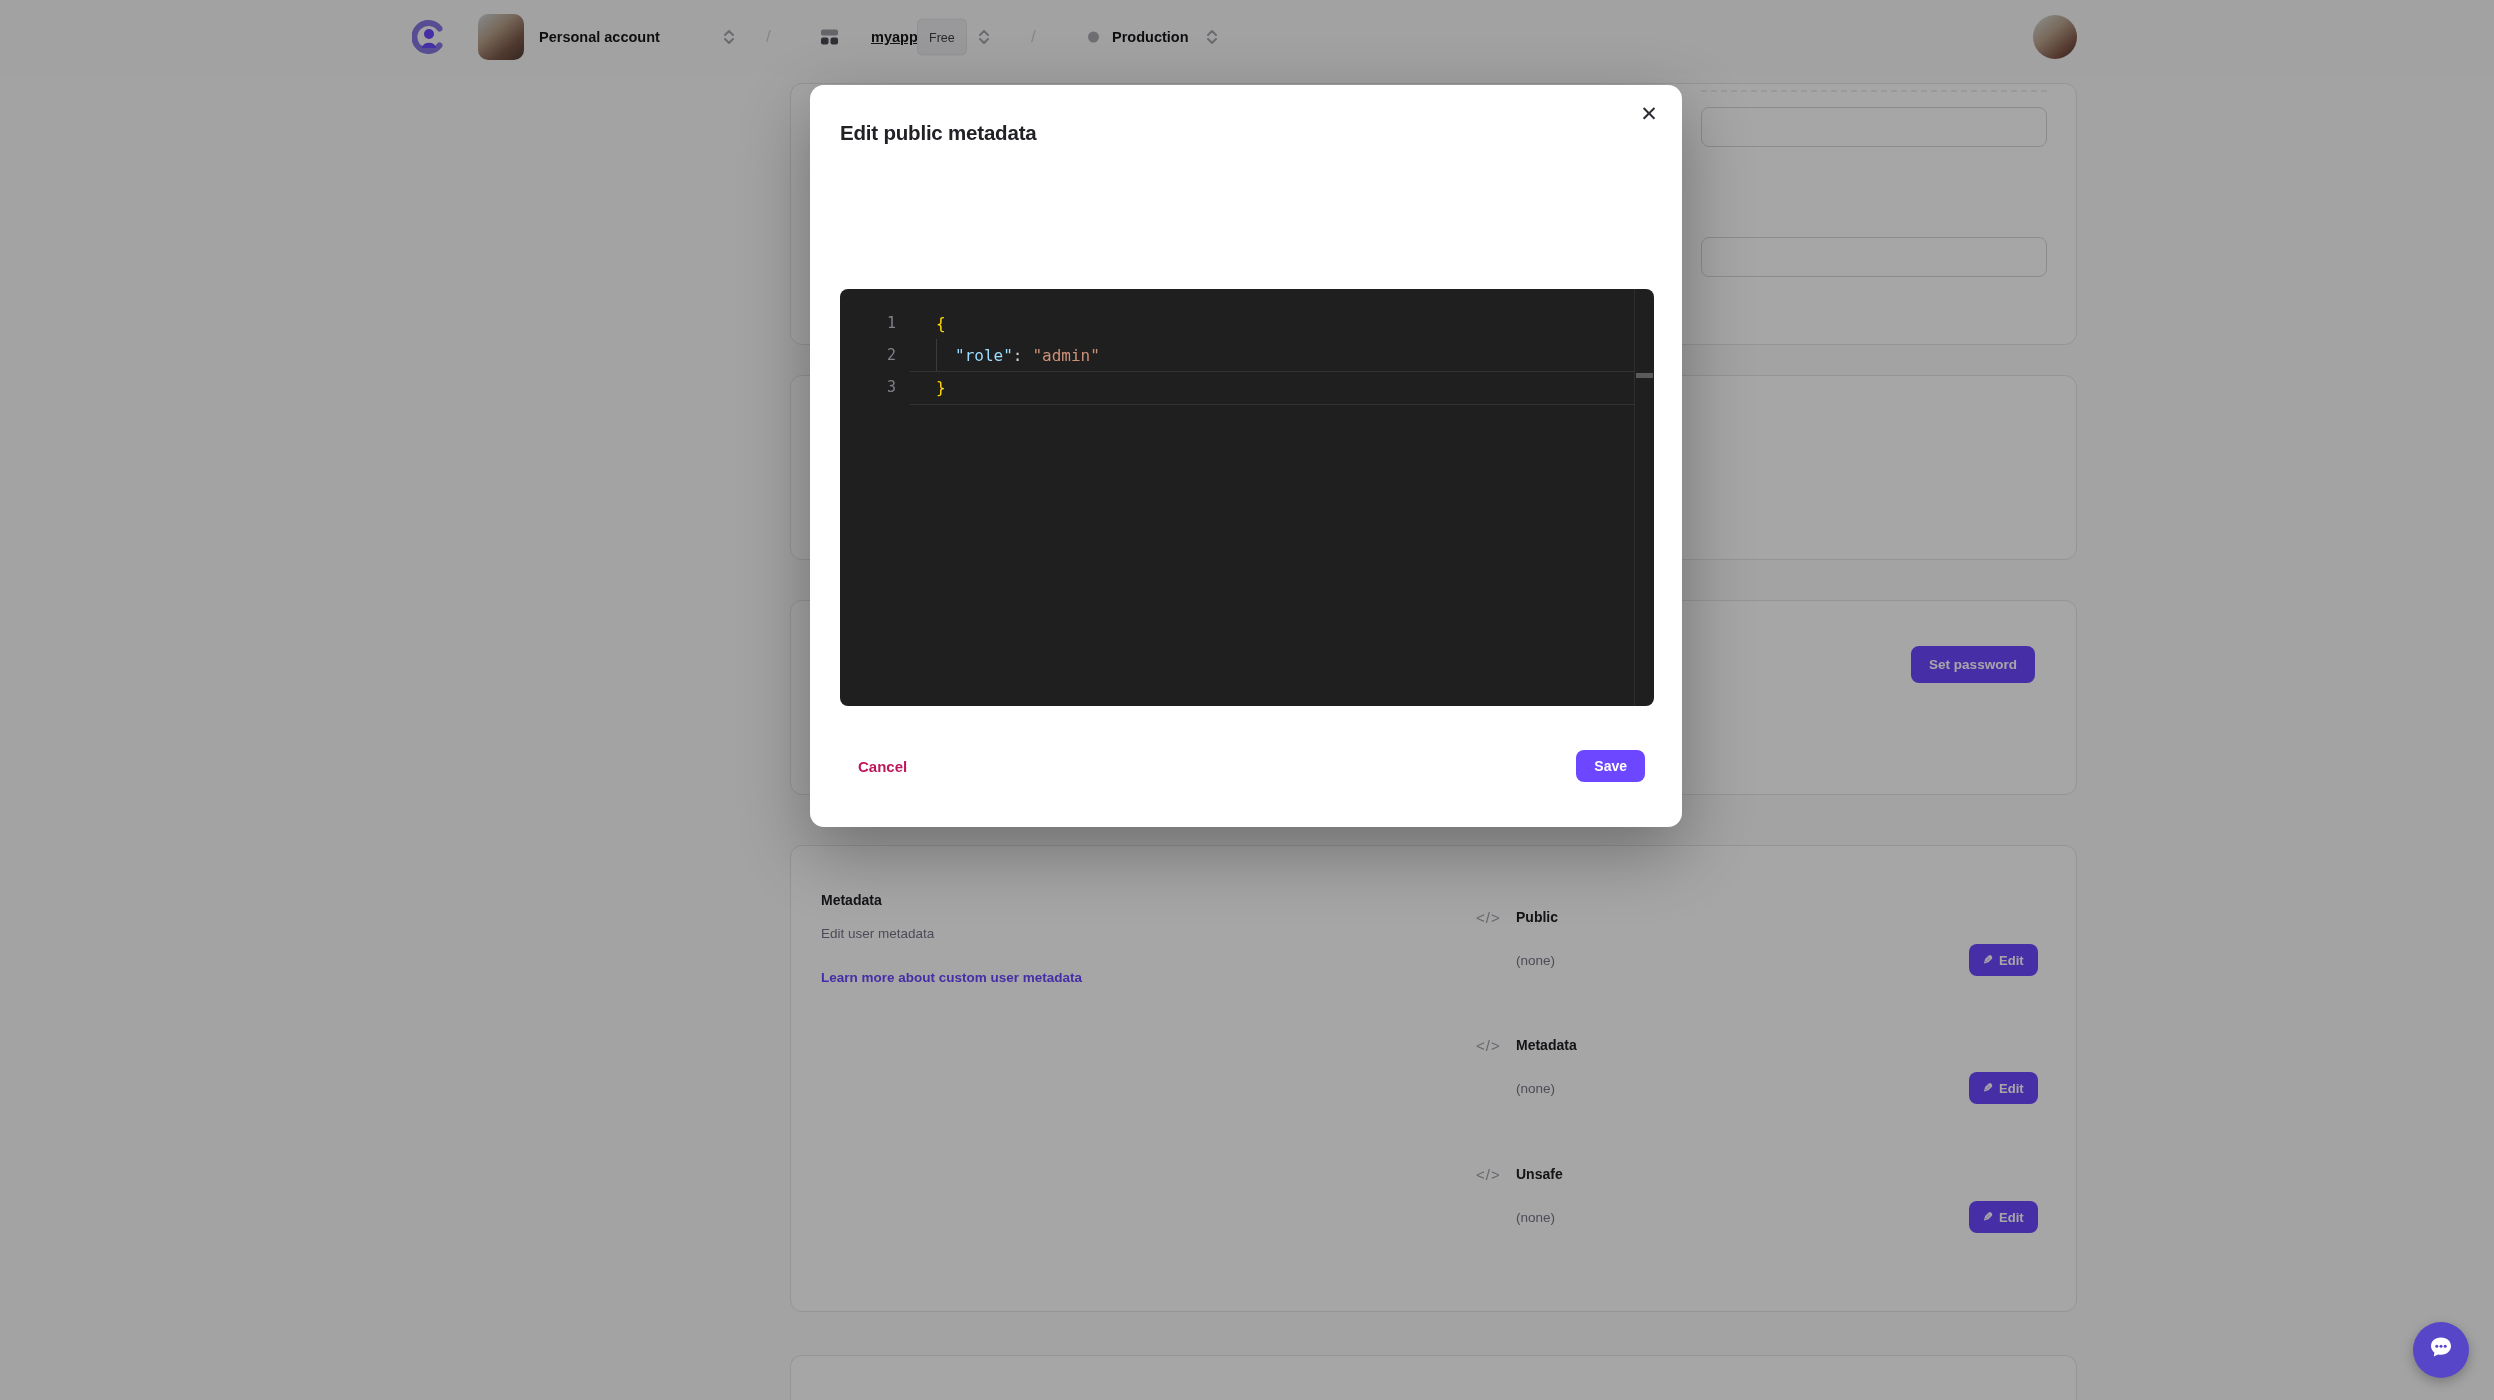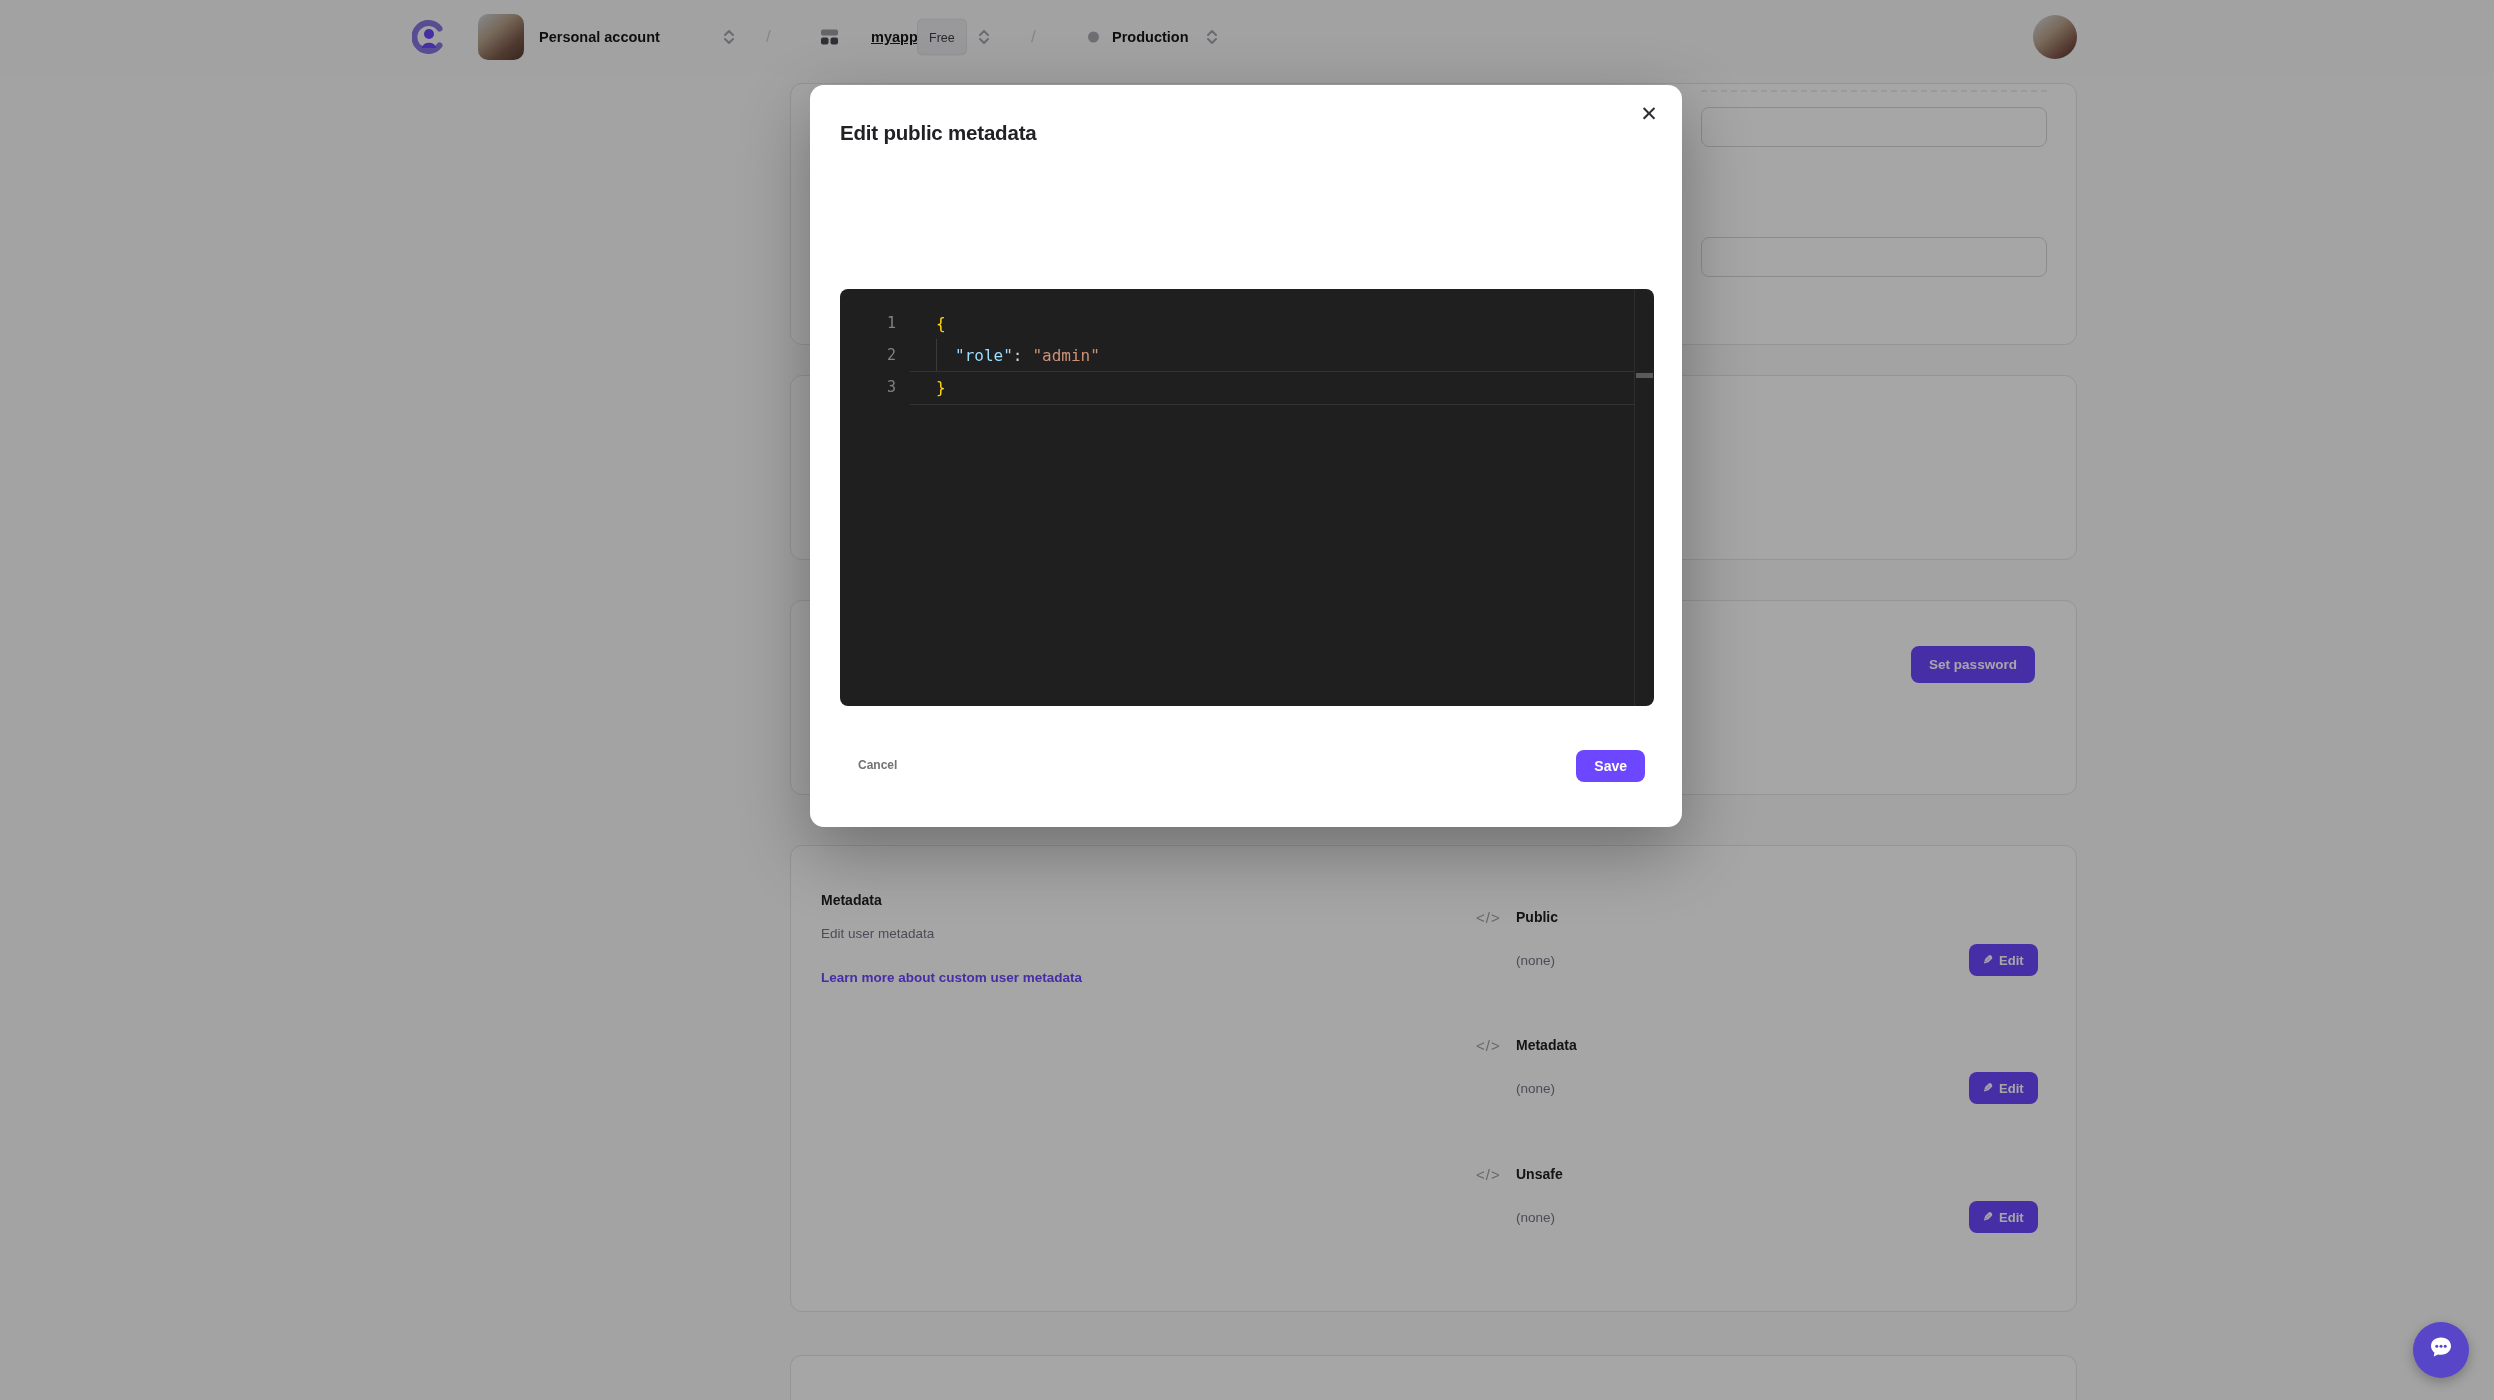--- a/index.html
+++ b/index.html
@@ -88,21 +88,21 @@
   .tok-key { color:#9cdcfe; margin-left:19px; }
   .tok-punct { color:#d4d4d4; }
   .tok-string { color:#ce9178; margin-left:10px; }
   .indent-guide { position:absolute; left:96px; top:50px; width:1px; height:32px; background:#3b3b3e; }
   .current-line { position:absolute; left:70px; right:20px; top:82px; height:34px;
     border-top:1px solid rgba(255,255,255,0.09); border-bottom:1px solid rgba(255,255,255,0.09); }
   .ruler { position:absolute; right:0; top:0; bottom:0; width:20px; border-left:1px solid #2e2e31; }
   .ruler-marker { position:absolute; left:1px; right:1px; top:84px; height:5px; background:#5a5a5a; }
 
   .modal-footer { position:absolute; left:30px; right:28px; top:665px; height:36px; }
-  .cancel-link { position:absolute; left:18px; top:8px; font-size:12px; font-weight:600; color:#737373;
+  .cancel-link { position:absolute; left:18px; top:8px; font-size:15px; font-weight:600; color:#be185d;
     background:none; border:none; cursor:pointer; font-family:"Liberation Sans", sans-serif; }
   .save-btn { position:absolute; right:9px; top:0; height:32px; padding:0 18px; font-size:14px; }
 </style>
 </head>
 <body>
 
 <div class="viewport">
 
   <div class="page">
 

